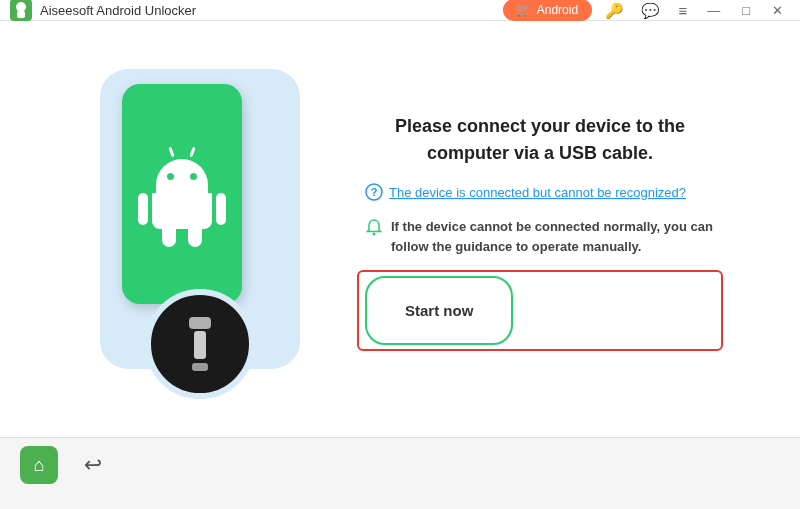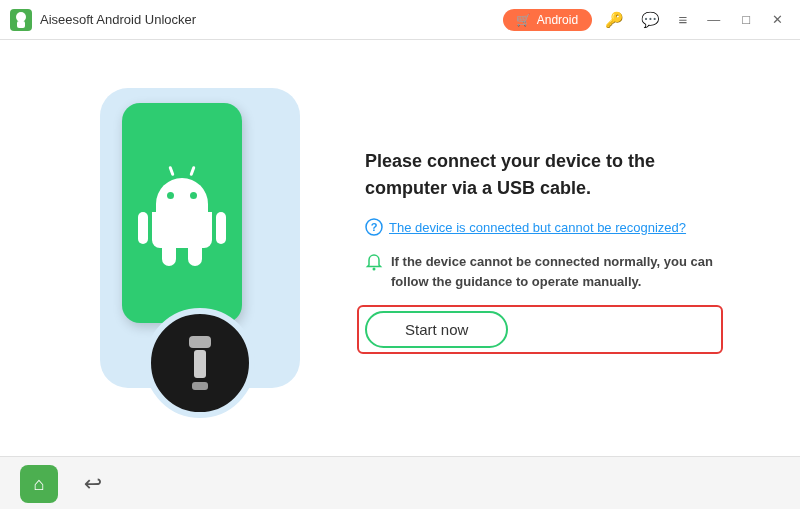--- a/index.html
+++ b/index.html
@@ -9,21 +9,21 @@
       font-family: 'Segoe UI', Arial, sans-serif;
       background: #f5f5f5;
       overflow: hidden;
       position: relative;
     }
 
     
     .title-bar {
       display: flex;
       align-items: center;
-      height: 40px;
+      height: 21px;
       background: #ffffff;
       padding: 0 10px;
       border-bottom: 1px solid #e0e0e0;
       user-select: none;
     }
     .title-bar-logo {
       width: 22px;
       height: 22px;
       margin-right: 8px;
       flex-shrink: 0;
@@ -244,20 +244,21 @@
       display: flex;
       flex-direction: column;
       gap: 16px;
     }
 
     .main-heading {
       font-size: 18px;
       font-weight: bold;
       color: #222;
       line-height: 1.5;
+      text-align: center;
     }
 
     .link-row {
       display: flex;
       align-items: center;
       gap: 6px;
     }
     .link-icon {
       width: 18px;
       height: 18px;
@@ -305,25 +306,26 @@
       right: -8px;
       bottom: -6px;
       border: 2.5px solid #e53935;
       border-radius: 6px;
       pointer-events: none;
     }
     .start-btn {
       background: white;
       border: 2px solid #2ecc71;
       border-radius: 20px;
-      padding: 8px 38px;
+      padding: 24px 38px;
       font-size: 15px;
       color: #333;
       cursor: pointer;
       transition: background 0.2s;
+      font-weight: bold;
     }
 
     
     .bottom-bar {
       height: 55px;
       background: #f5f5f5;
       border-top: 1px solid #e0e0e0;
       display: flex;
       align-items: center;
       padding: 0 20px;

